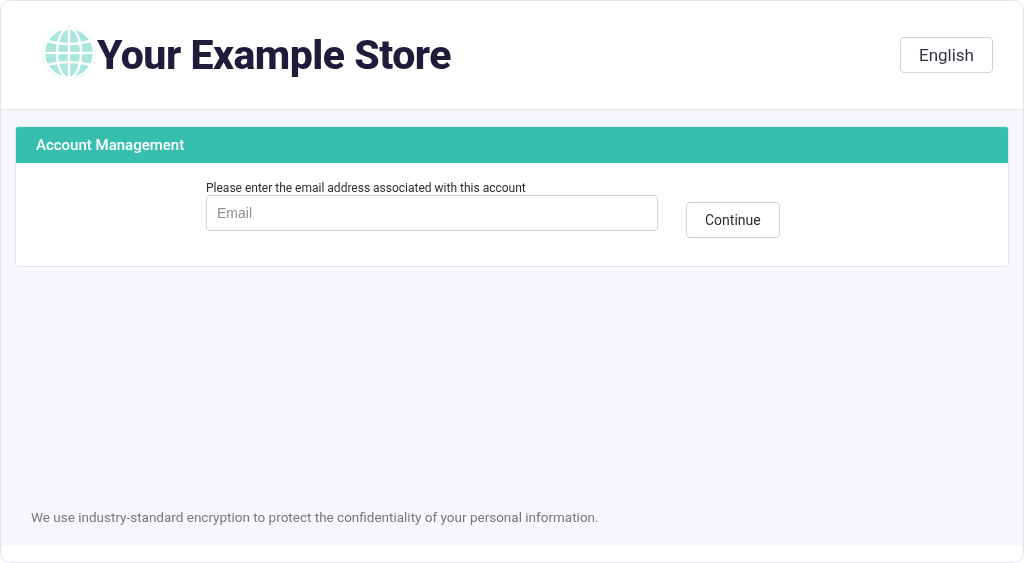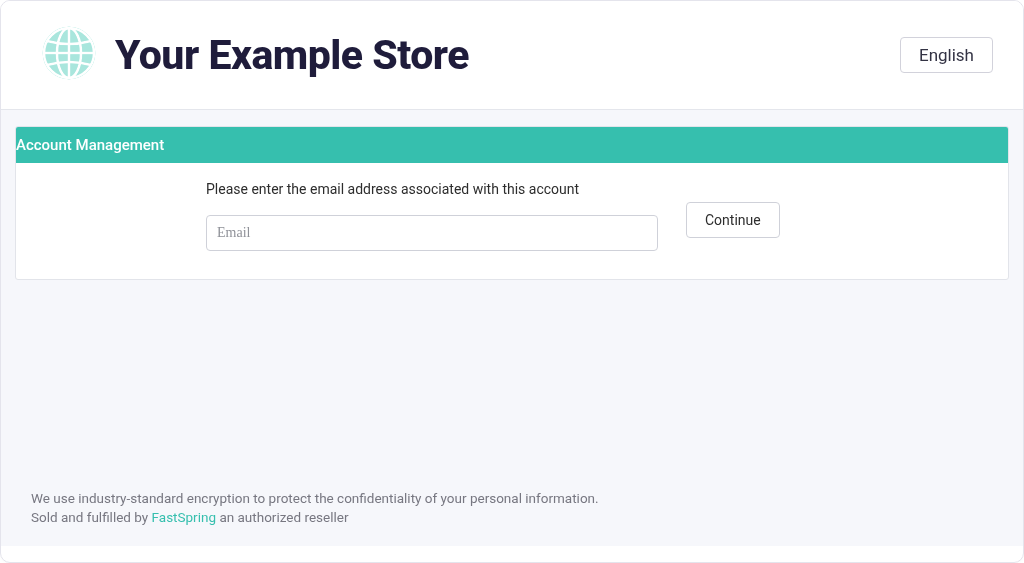--- a/index.html
+++ b/index.html
@@ -16,21 +16,20 @@
   .header {
     display: flex;
     align-items: center;
     justify-content: space-between;
     padding: 24px 30px 24px 40px;
     background: #ffffff;
   }
   .brand {
     display: flex;
     align-items: center;
-    gap: 18px;
     justify-content: center;
   }
   .brand-title {
     font-size: 41px;
     font-weight: 800;
     color: #1f1c3b;
     letter-spacing: -0.5px;
   }
   .lang-btn {
     font-size: 17px;
@@ -57,45 +56,45 @@
     border: 1px solid #e2e4ea;
     border-radius: 3px;
     background: #ffffff;
     overflow: hidden;
   }
   .panel-header {
     background: #36bfae;
     color: #ffffff;
     font-size: 15px;
     font-weight: 500;
-    padding: 9px 0;
+    padding: 9px 20px;
   }
   .panel-body {
     padding: 18px 20px 28px 20px;
   }
   .form-line {
     display: flex;
     align-items: flex-start;
     gap: 28px;
     padding-left: 170px;
   }
   .form-left { width: 452px; }
   .prompt {
-    font-size: 14px;
+    font-size: 12px;
     color: #2d2d2d;
-    margin-bottom: 18px;
+    margin-bottom: 0;
   }
   .email-input {
     width: 100%;
     height: 36px;
     border: 1px solid #cfd1d9;
     border-radius: 4px;
     padding: 16px 10px;
     font-size: 14px;
-    font-family: Liberation Serif, serif;
+    font-family: Liberation Sans, sans-serif;
     color: #333;
   }
   .email-input::placeholder { color: #8f9198; }
   .continue-btn {
     margin-top: 21px;
     height: 36px;
     padding: 8px 18px;
     font-size: 14px;
     color: #2d2d2d;
     background: #ffffff;
@@ -163,19 +162,16 @@
             <div class="prompt">Please enter the email address associated with this account</div>
             <input type="text" class="email-input" placeholder="Email" style="">
           </div>
           <button class="continue-btn">Continue</button>
         </div>
       </div>
     </div>
 
     <div class="footer">
       <div>We use industry-standard encryption to protect the confidentiality of your personal information.</div>
-      <div>
-        <span>Sold and fulfilled by </span><a class="link">FastSpring</a><span> an authorized reseller</span>
-      </div>
     </div>
   </div>
 
 </div>
 
 </body></html>

